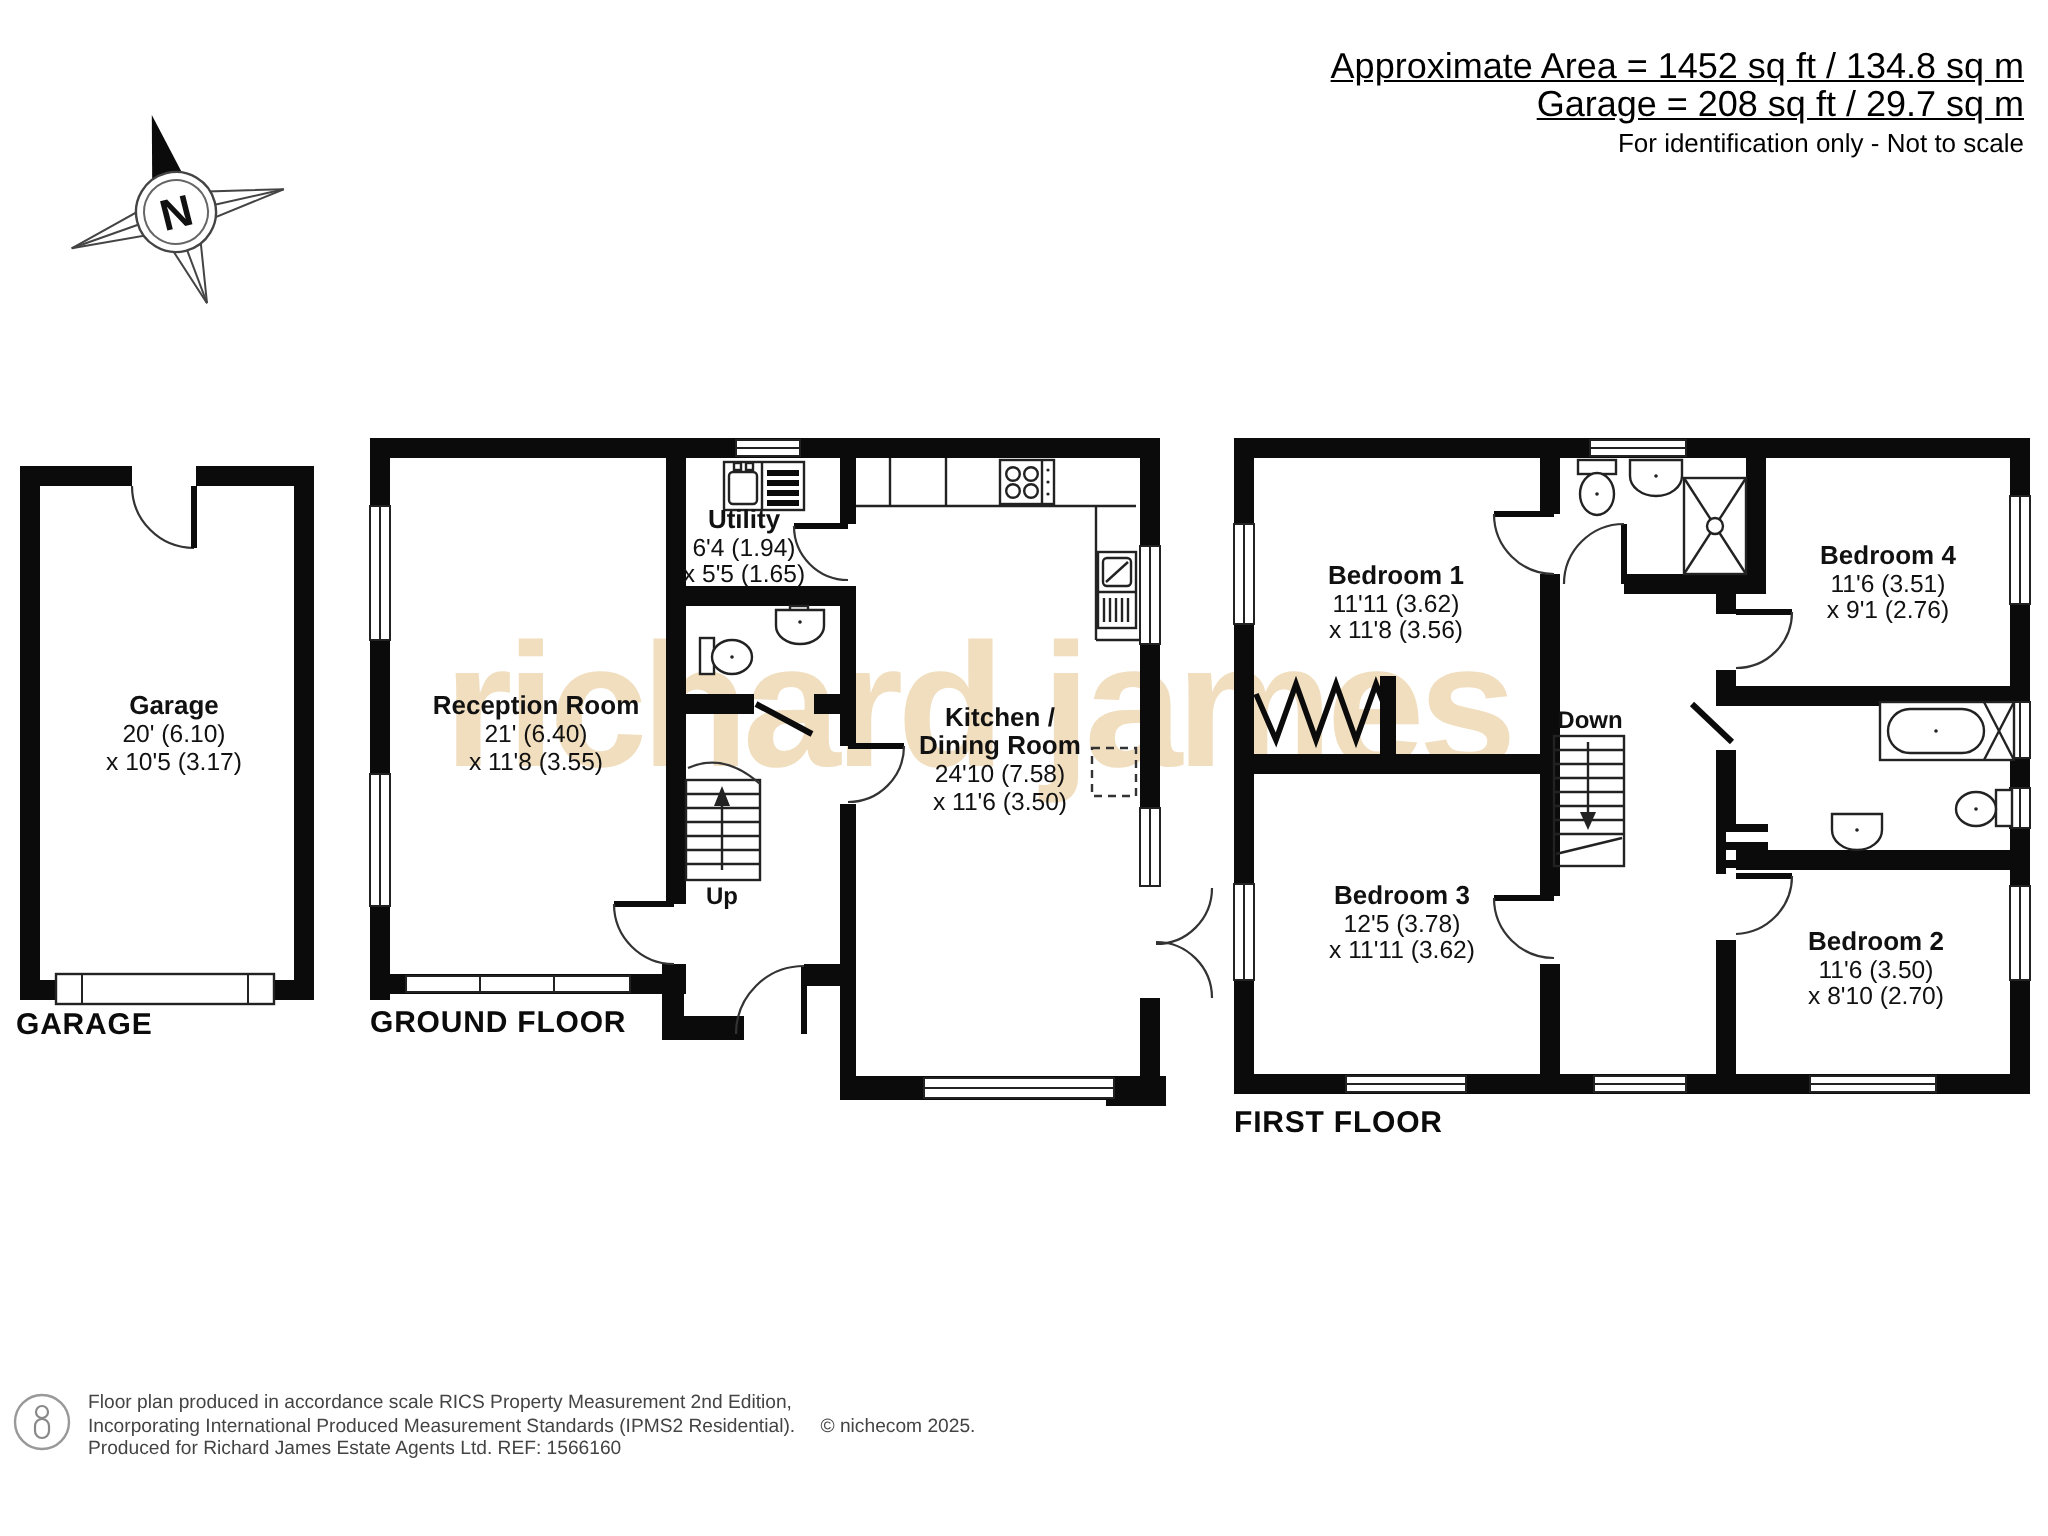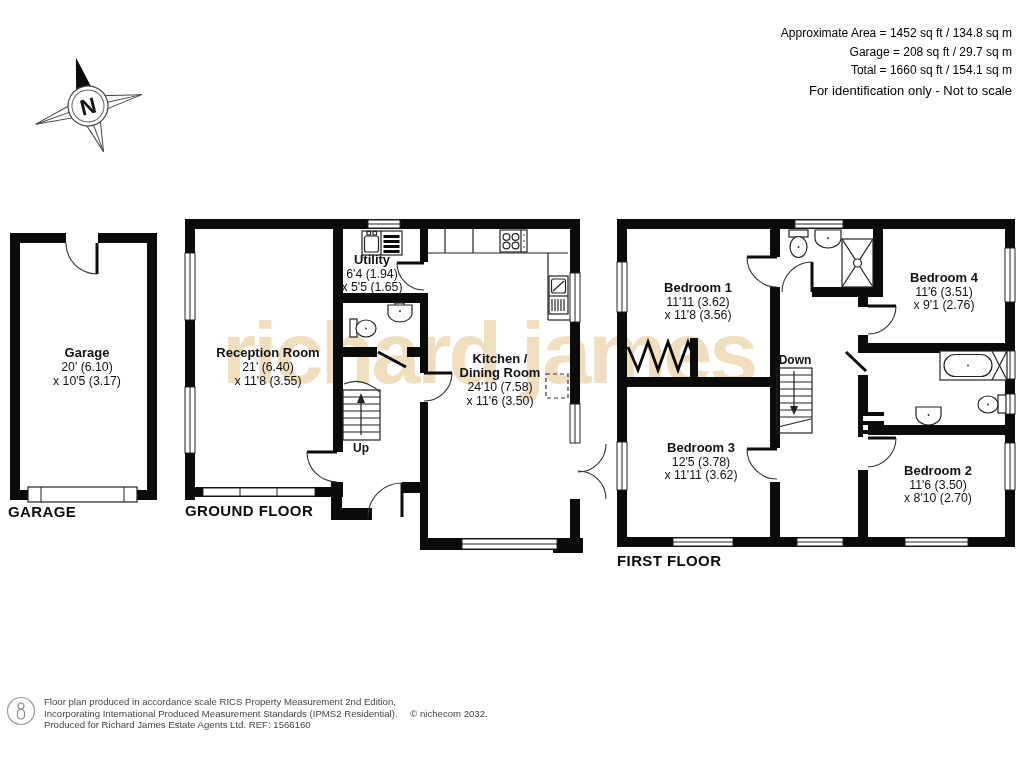--- a/index.html
+++ b/index.html
@@ -2,21 +2,21 @@
 <html><head>
 <meta charset="utf-8">
 <style>
   html,body{margin:0;padding:0;}
   body{width:1024px;height:768px;background:#ffffff;position:relative;overflow:hidden;
        font-family:"Liberation Sans", sans-serif;color:#111;}
   #watermark{position:absolute;left:222px;top:302px;font-size:88px;font-weight:bold;
        letter-spacing:-3px;color:#f0debf;z-index:1;white-space:nowrap;}
   #plan-svg{position:absolute;left:0;top:0;z-index:2;}
   #area-block{position:absolute;top:24px;right:12px;text-align:right;z-index:3;}
-  #area-block .big{font-size:12px;line-height:18.5px;color:#000;}
+  #area-block .big{font-size:18px;line-height:18.5px;color:#000;text-decoration:underline;}
   #area-block .small{font-size:13px;margin-top:3px;color:#000;}
   #footer{position:absolute;left:6px;top:696px;display:flex;align-items:flex-start;z-index:3;}
   #footer .txt{margin-left:8px;font-size:9.6px;line-height:11.6px;color:#444;}
   .wall{fill:#0b0b0b;}
   .thin{stroke:#222;stroke-width:1.2;fill:none;}
   .thinw{stroke:#222;stroke-width:1.2;fill:#fff;}
   .leaf{stroke:#0b0b0b;stroke-width:3;fill:none;}
   .arc{stroke:#333;stroke-width:1.1;fill:none;}
   .win{fill:#fff;stroke:#222;stroke-width:1;}
   .winline{stroke:#222;stroke-width:1;}
@@ -324,31 +324,30 @@
     <text class="rdim" x="938" y="489">11'6 (3.50)</text>
     <text class="rdim" x="938" y="502">x 8'10 (2.70)</text>
     <text class="updown" x="795" y="364">Down</text>
     <text class="ftitle" x="617" y="566">FIRST FLOOR</text>
   </g>
 </svg>
 
 <div id="area-block">
   <div class="big">Approximate Area = 1452 sq ft / 134.8 sq m</div>
   <div class="big">Garage = 208 sq ft / 29.7 sq m</div>
-  <div class="big">Total = 1660 sq ft / 154.1 sq m</div>
   <div class="small">For identification only - Not to scale</div>
 </div>
 
 <div id="footer">
   <svg width="30" height="30" viewBox="0 0 30 30">
     <circle cx="15" cy="15" r="13.5" fill="none" stroke="#999" stroke-width="1.2"></circle>
     <circle cx="15" cy="10" r="3" fill="none" stroke="#888" stroke-width="1.1"></circle>
     <rect x="11.5" y="13.5" width="7" height="9.5" rx="3.5" fill="none" stroke="#888" stroke-width="1.1"></rect>
   </svg>
   <div class="txt">
     <div>Floor plan produced in accordance scale RICS Property Measurement 2nd Edition,</div>
     <div>
       <span>Incorporating International Produced Measurement Standards (IPMS2 Residential).</span>
-      <span style="margin-left:10px">© nichecom 2032.</span>
+      <span style="margin-left:10px">© nichecom 2025.</span>
     </div>
     <div>Produced for Richard James Estate Agents Ltd.   REF: 1566160</div>
   </div>
 </div>
 
 </body></html>

